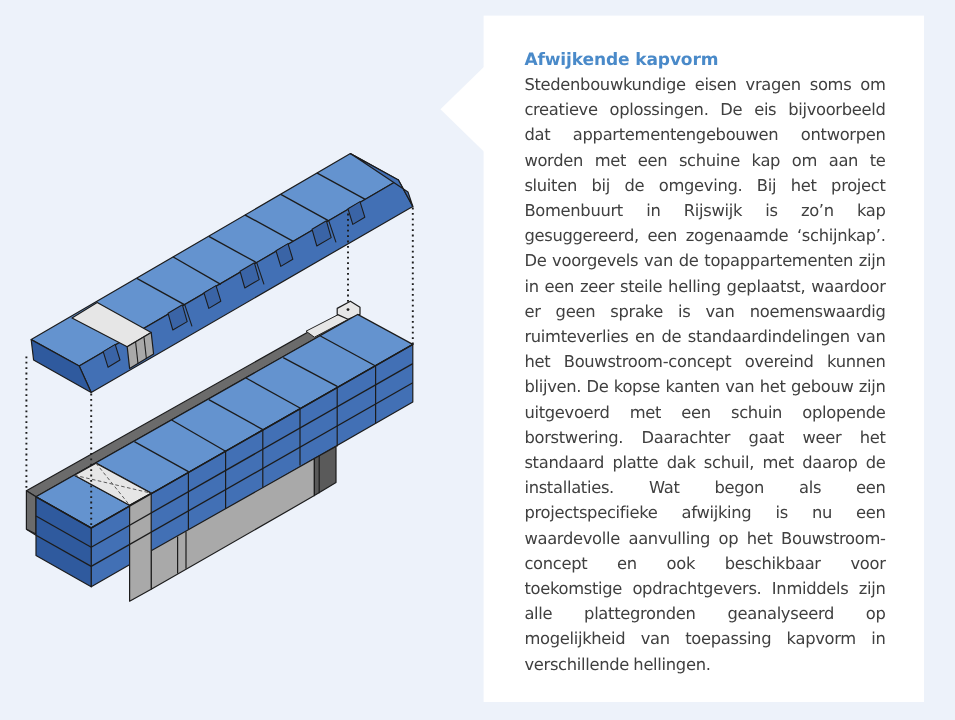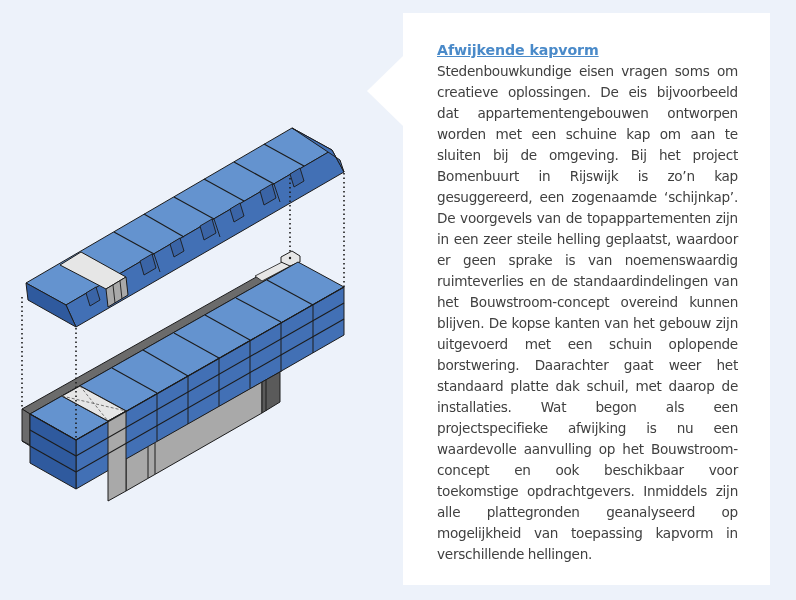--- a/index.html
+++ b/index.html
@@ -45,21 +45,20 @@
       top: 27px;
       width: 301px;
     }
     .card-title {
       margin: 0;
       color: #4a8ac9;
       font-size: 14.2px;
       font-weight: bold;
       line-height: 21px;
       letter-spacing: -0.1px;
-      text-decoration: underline;
     }
     .card-body {
       margin: 0;
       color: #404040;
       font-size: 13.6px;
       line-height: 21px;
       text-align: justify;
       letter-spacing: -0.25px;
       word-spacing: -0.5px;
       hyphens: none;

